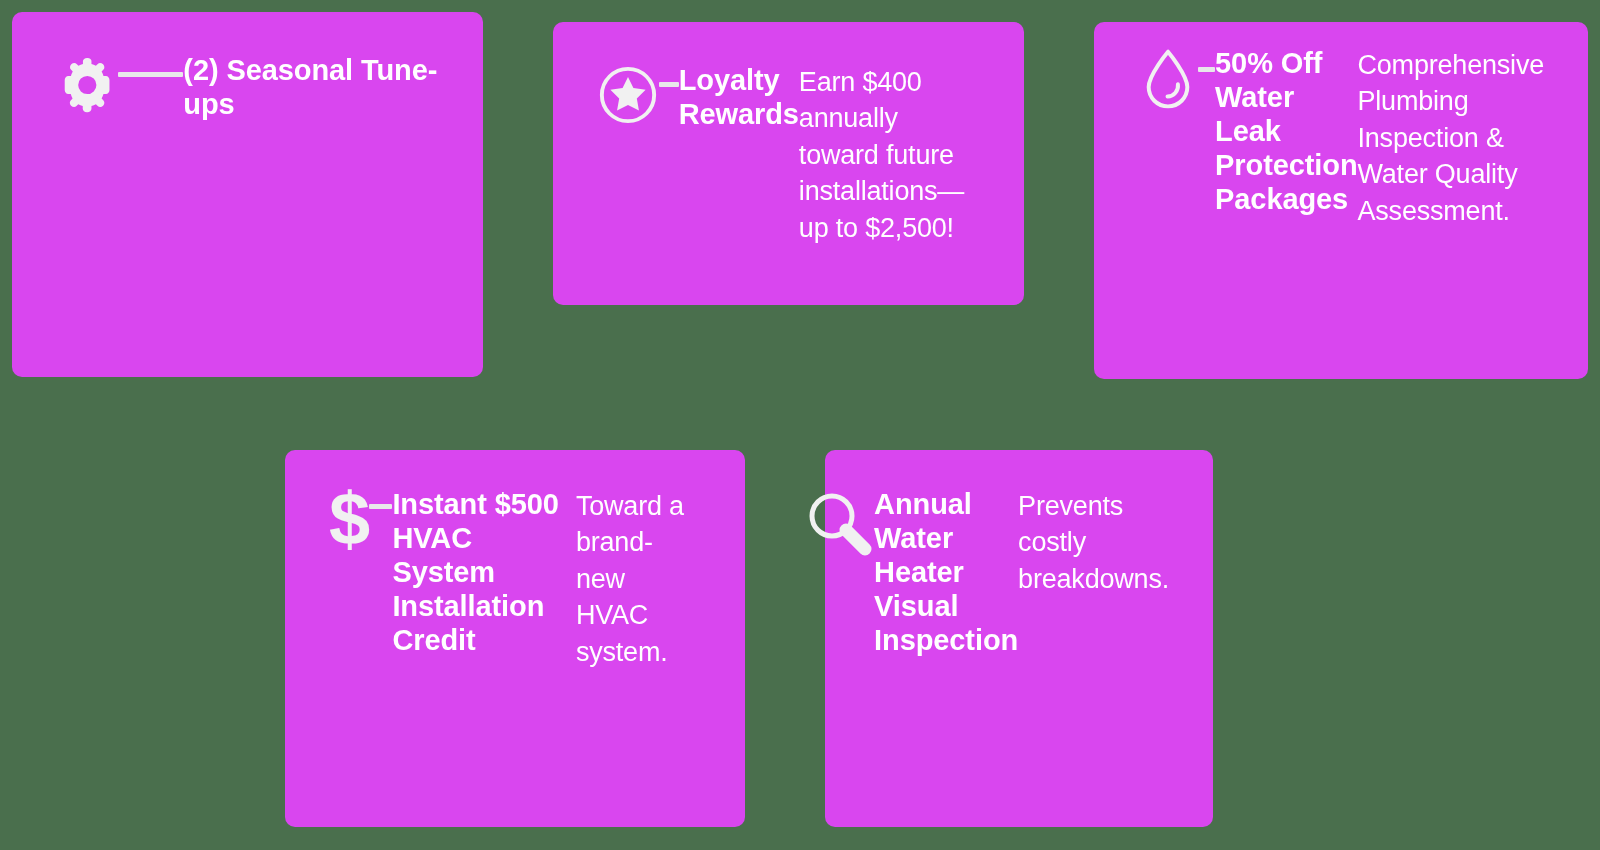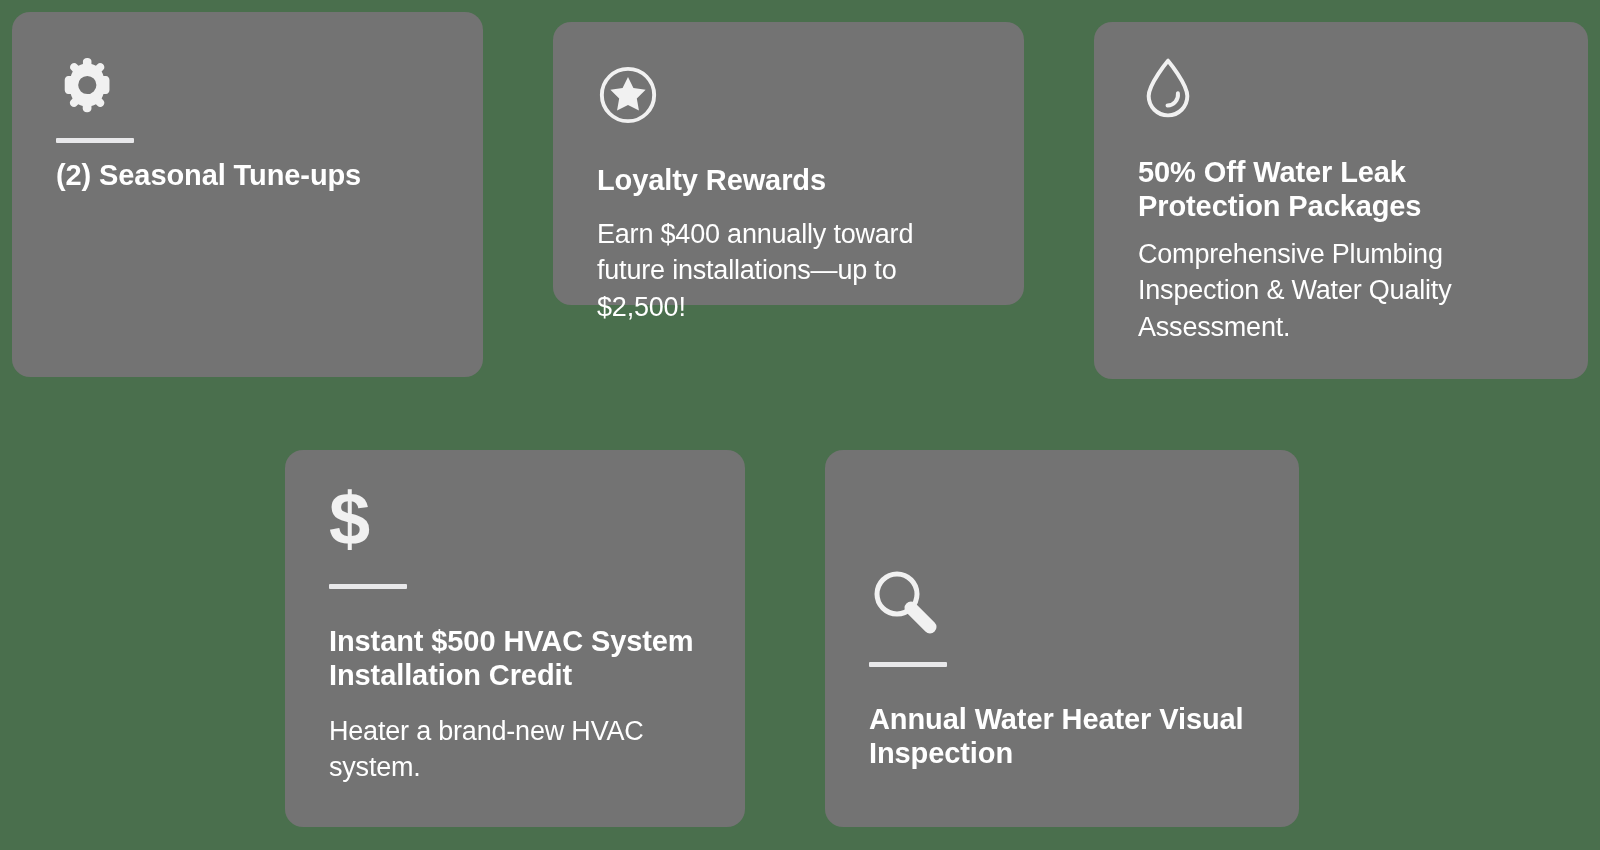--- a/index.html
+++ b/index.html
@@ -17,37 +17,37 @@
   }
 
   #board {
     position: relative;
     width: 1600px;
     height: 850px;
   }
 
   .card {
     position: absolute;
-    background: #737373;
-    border-radius: 18px;
+    background: #d946ef;
+    border-radius: 10px;
     padding: 42px 44px 34px 44px;
     display: flex;
-    flex-direction: column;
+    flex-direction: row;
     align-items: flex-start;
     color: #ffffff;
   }
 
   
   .card-1 { left: 12px;   top: 12px;  width: 471px; height: 365px; }
   .card-2 { left: 553px;  top: 22px;  width: 471px; height: 283px; }
   .card-3 { left: 1094px; top: 22px;  width: 494px; height: 357px; }
 
   
   .card-4 { left: 285px;  top: 450px; width: 460px; height: 377px; }
-  .card-5 { left: 825px;  top: 450px; width: 474px; height: 377px; justify-content: flex-end; }
+  .card-5 { left: 825px;  top: 450px; width: 388px; height: 377px; justify-content: flex-end; }
 
   .card-icon {
     display: block;
     height: 62px;
     margin-bottom: 4px;
   }
   .card-icon svg { display: block; }
 
   .icon-dollar {
     font-family: "Liberation Sans", sans-serif;
@@ -83,21 +83,21 @@
     white-space: pre-line;
   }
 
   
   .card-1 .rule { margin-top: 18px; margin-bottom: 16px; }
   .card-1 .card-title { margin-bottom: 18px; }
 
   .card-2 .rule { margin-top: 18px; margin-bottom: 16px; }
   .card-2 .card-title { margin-bottom: 18px; }
 
-  .card-3 { padding-top: 34px; }
+  .card-3 { padding-top: 25px; }
   .card-3 .rule { margin-top: 20px; margin-bottom: 14px; }
   .card-3 .card-title { margin-bottom: 12px; }
 
   .card-4 { padding-top: 38px; }
   .card-4 .card-icon { height: 76px; }
   .card-4 .rule { margin-top: 16px; margin-bottom: 36px; }
   .card-4 .card-title { margin-bottom: 20px; }
 
   .card-5 { padding-top: 38px; }
   .card-5 .card-icon { height: 76px; }
@@ -140,27 +140,28 @@
     </span>
     <div class="rule"></div>
     <div class="card-title">50% Off Water Leak Protection Packages</div>
     <div class="card-body">Comprehensive Plumbing Inspection &amp; Water Quality Assessment.</div>
   </div>
 
   <div class="card card-4">
     <span class="card-icon icon-dollar">$</span>
     <div class="rule"></div>
     <div class="card-title">Instant $500 HVAC System Installation Credit</div>
-    <div class="card-body">Heater a brand-new HVAC system.</div>
+    <div class="card-body">Toward a brand-new HVAC system.</div>
   </div>
 
   <div class="card card-5">
     <span class="card-icon">
       <svg width="70" height="72" viewBox="0 0 70 72" aria-hidden="true">
         <circle cx="28" cy="28" r="20" fill="none" stroke="#f1f1f1" stroke-width="5"></circle>
         <line x1="42" y1="42" x2="61" y2="61" stroke="#f1f1f1" stroke-width="13" stroke-linecap="round"></line>
       </svg>
     </span>
     <div class="rule"></div>
     <div class="card-title">Annual Water Heater Visual Inspection</div>
+    <div class="card-body">Prevents costly breakdowns.</div>
   </div>
 
 </div>
 
 </body></html>

